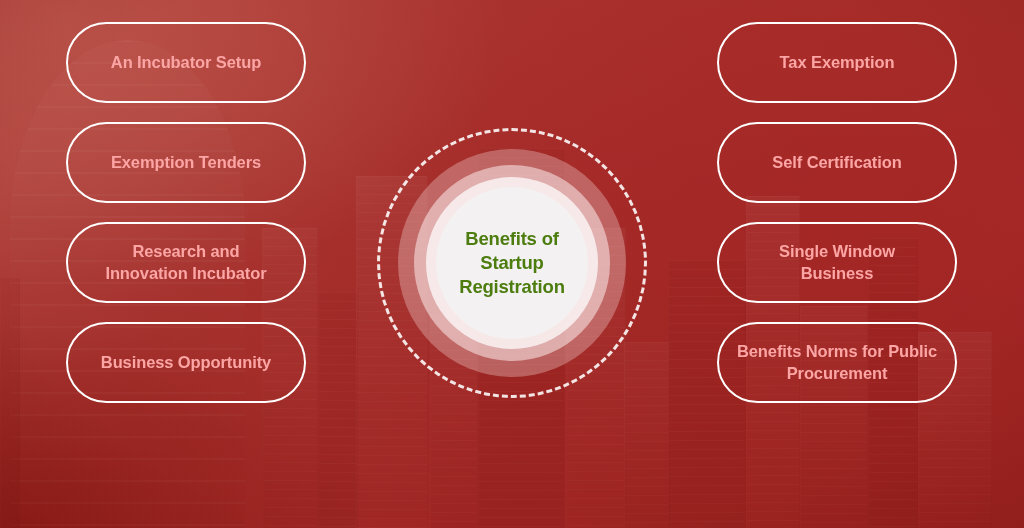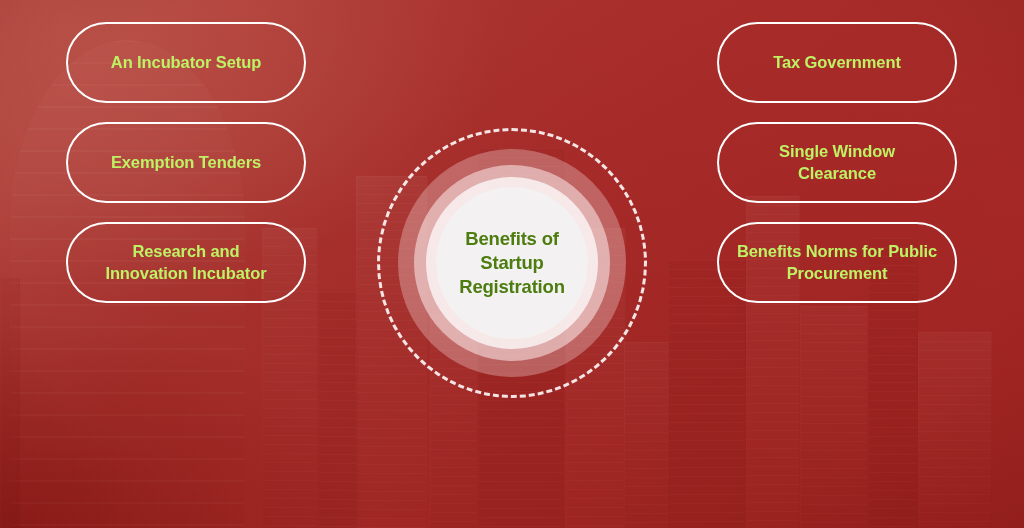--- a/index.html
+++ b/index.html
@@ -116,21 +116,21 @@
   .pill {
     height: 81px;
     border: 2px solid #ffffff;
     border-radius: 41px;
     box-sizing: border-box;
     display: flex;
     align-items: center;
     justify-content: center;
     text-align: center;
     padding: 0 16px;
-    color: #bef264;
+    color: #fca5a5;
     font-size: 16.5px;
     font-weight: bold;
     line-height: 1.28;
     letter-spacing: -0.1px;
     background: transparent;
   }
   .pill-label {
     display: block;
     white-space: pre-line;
   }
@@ -223,40 +223,46 @@
     <div class="pill">
       <span class="pill-label">An Incubator Setup</span>
     </div>
     <div class="pill">
       <span class="pill-label">Exemption Tenders</span>
     </div>
     <div class="pill">
       <span class="pill-label">Research and
 Innovation Incubator</span>
     </div>
+    <div class="pill">
+      <span class="pill-label">Business Opportunity</span>
+    </div>
   </div>
 
   <div class="center">
     <div class="ring ring-dashed"></div>
     <div class="ring ring-outer"></div>
     <div class="ring ring-mid"></div>
     <div class="ring ring-inner"></div>
     <div class="ring disc">
       <div class="center-title">Benefits of
 Startup Registration</div>
     </div>
   </div>
 
   <div class="column right">
     <div class="pill">
-      <span class="pill-label">Tax Government</span>
+      <span class="pill-label">Tax Exemption</span>
+    </div>
+    <div class="pill">
+      <span class="pill-label">Self Certification</span>
     </div>
     <div class="pill">
       <span class="pill-label">Single Window
-Clearance</span>
+Business</span>
     </div>
     <div class="pill">
       <span class="pill-label">Benefits Norms for Public
 Procurement</span>
     </div>
   </div>
 
 </div>
 
 </body></html>

